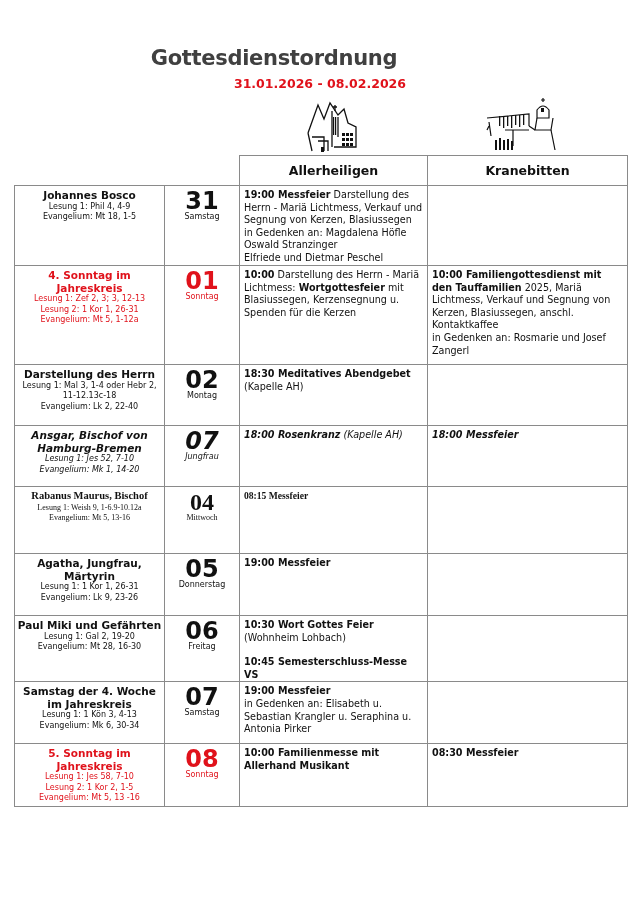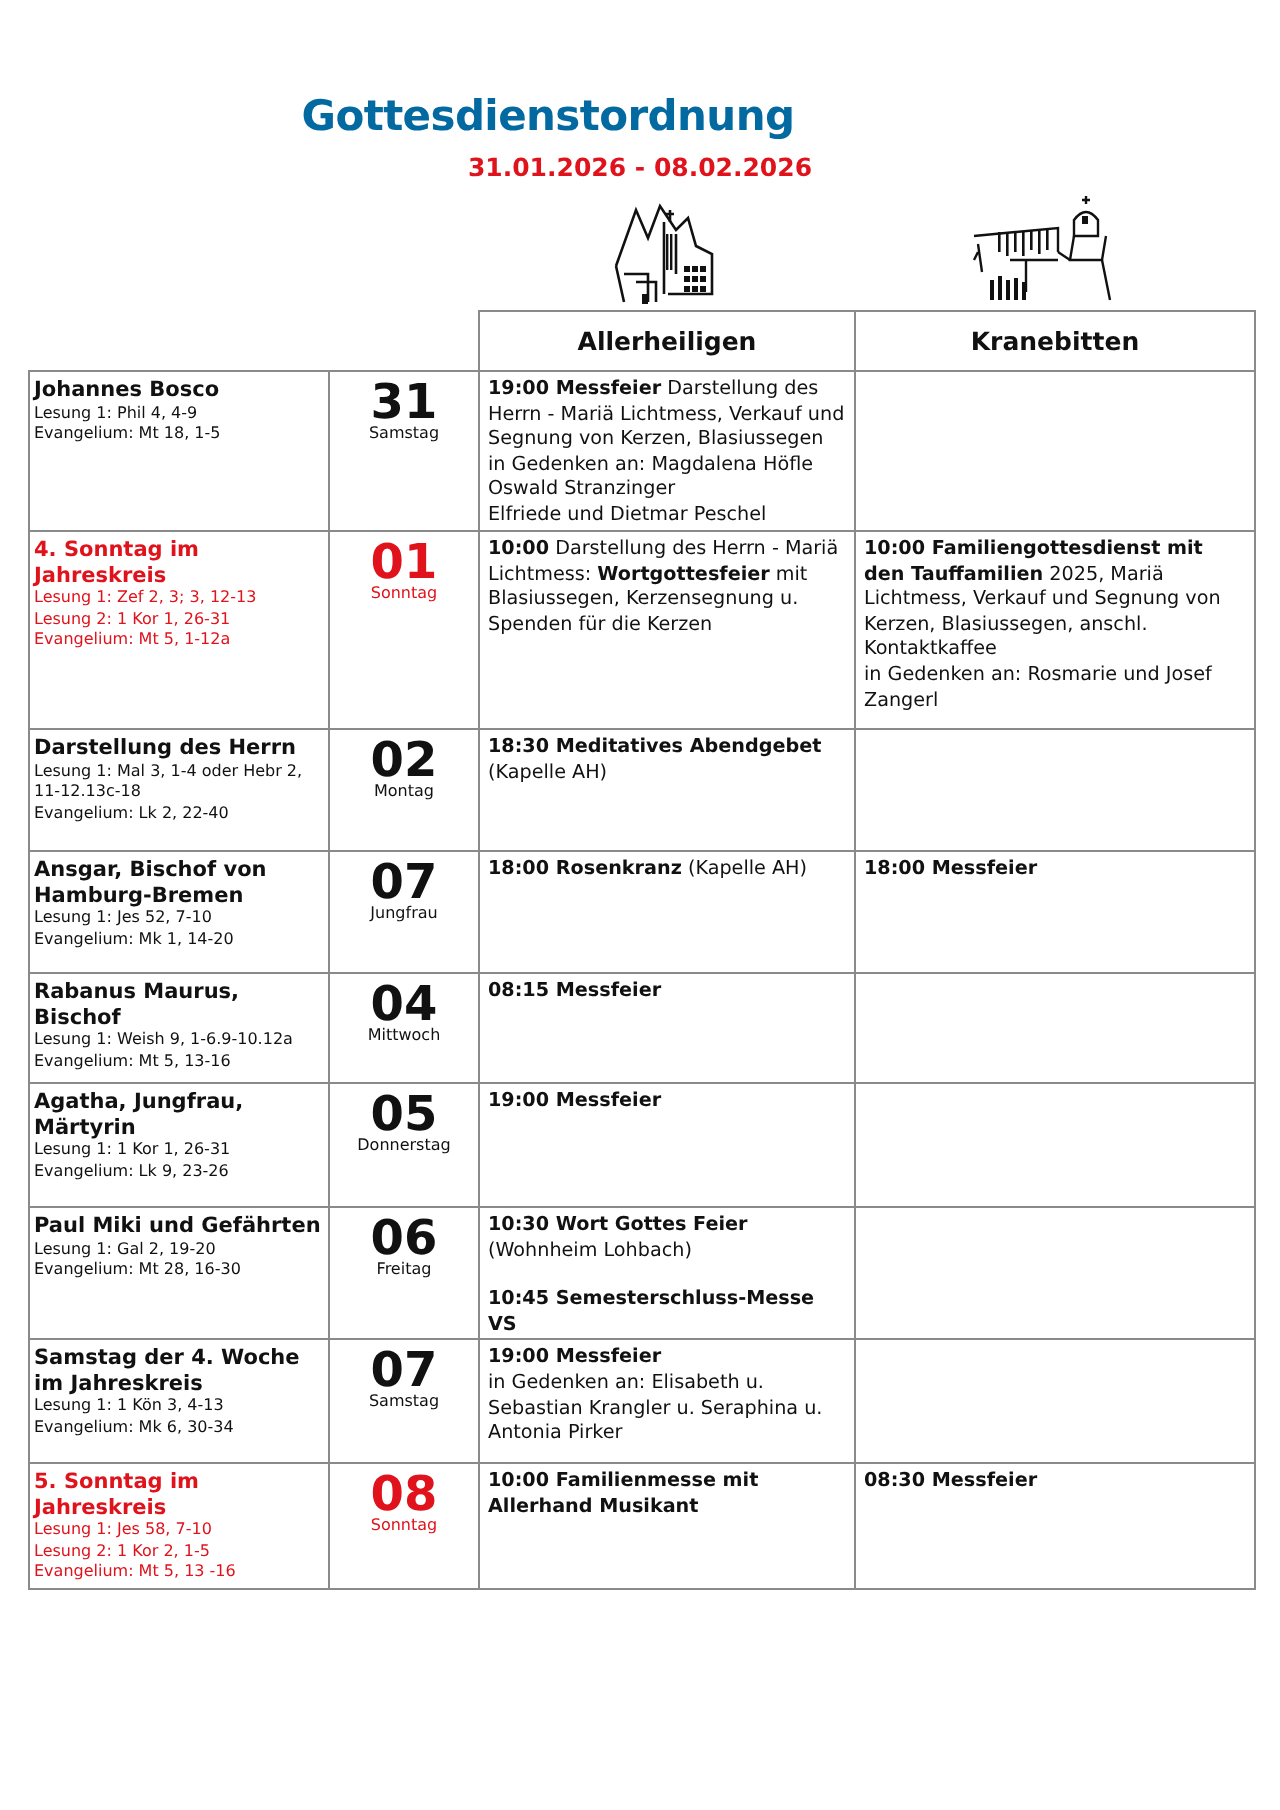--- a/index.html
+++ b/index.html
@@ -1,33 +1,33 @@
 <!DOCTYPE html>
 <html><head>
 <meta charset="utf-8">
 <style>
   html, body { margin:0; padding:0; background:#ffffff; }
   body { width:640px; height:905px; position:relative; overflow:hidden;
          font-family:"DejaVu Sans", "Liberation Sans", sans-serif; color:#111; }
   .title { position:absolute; left:0; width:548px; top:46px; text-align:center;
-           font-size:21px; font-weight:bold; color:#0369a1; letter-spacing:-0.3px; }
+           font-size:21px; font-weight:bold; color:#404040; letter-spacing:-0.3px; }
   .subtitle { position:absolute; left:0; width:640px; top:76px; text-align:center;
            font-size:12.5px; font-weight:bold; color:#e0121b; }
   .church { position:absolute; }
   table.sched { position:absolute; left:14px; top:155px; border-collapse:collapse;
                 table-layout:fixed; width:613px; }
   table.sched td { border:1.3px solid #8a8a8a; vertical-align:top; padding:0; }
   table.sched td.blank { border:none; border-right:1.3px solid #8a8a8a; border-bottom:1.3px solid #8a8a8a; }
   .col-saint { width:150px; }
   .col-day { width:75px; }
   .col-ah { width:188px; }
   .col-kb { width:200px; }
   th.hdr, td.hdr { text-align:center; vertical-align:middle !important; font-weight:bold;
                    font-size:12.5px; height:29px; }
-  .saint { padding:3px 2px 0 2px !important; }
+  .saint { text-align:center; padding:3px 2px 0 2px !important; }
   .saint .name { font-weight:bold; font-size:10.5px; line-height:12.5px; }
   .saint .reading { font-size:8px; line-height:10.5px; }
   .day { text-align:center; padding-top:4px !important; }
   .day .num { font-weight:bold; font-size:24px; line-height:22px; }
   .day .wd { font-size:8px; line-height:10px; }
   .red { color:#e0121b; }
   .ev { padding:3px 4px 0 4px !important; font-size:9.6px; line-height:12.6px;margin-left:16px; }
   .ev b { font-weight:bold; }
   .gap { height:12px; }
 </style>
@@ -147,38 +147,38 @@
         <td class="day">
           <div class="num">02</div>
           <div class="wd">Montag</div>
         </td>
         <td class="ev">
           <div><b>18:30 Meditatives Abendgebet</b></div>
           <div><span>(Kapelle AH)</span></div>
         </td>
         <td class="ev"></td>
       </tr>
-      <tr style="height: 61px;">
+      <tr style="height: 61px; font-style: italic;">
         <td class="saint">
           <div class="name">Ansgar, Bischof von Hamburg-Bremen</div>
           <div class="reading">Lesung 1: Jes 52, 7-10</div>
           <div class="reading">Evangelium: Mk 1, 14-20</div>
         </td>
         <td class="day">
           <div class="num">07</div>
           <div class="wd">Jungfrau</div>
         </td>
         <td class="ev">
           <div><b>18:00 Rosenkranz</b><span> (Kapelle AH)</span></div>
         </td>
         <td class="ev">
           <div><b>18:00 Messfeier</b></div>
         </td>
       </tr>
-      <tr style="height: 55px;">
+      <tr style="height: 67px; font-family: Liberation Serif, serif;">
         <td class="saint">
           <div class="name">Rabanus Maurus, Bischof</div>
           <div class="reading">Lesung 1: Weish 9, 1-6.9-10.12a</div>
           <div class="reading">Evangelium: Mt 5, 13-16</div>
         </td>
         <td class="day">
           <div class="num">04</div>
           <div class="wd">Mittwoch</div>
         </td>
         <td class="ev">

